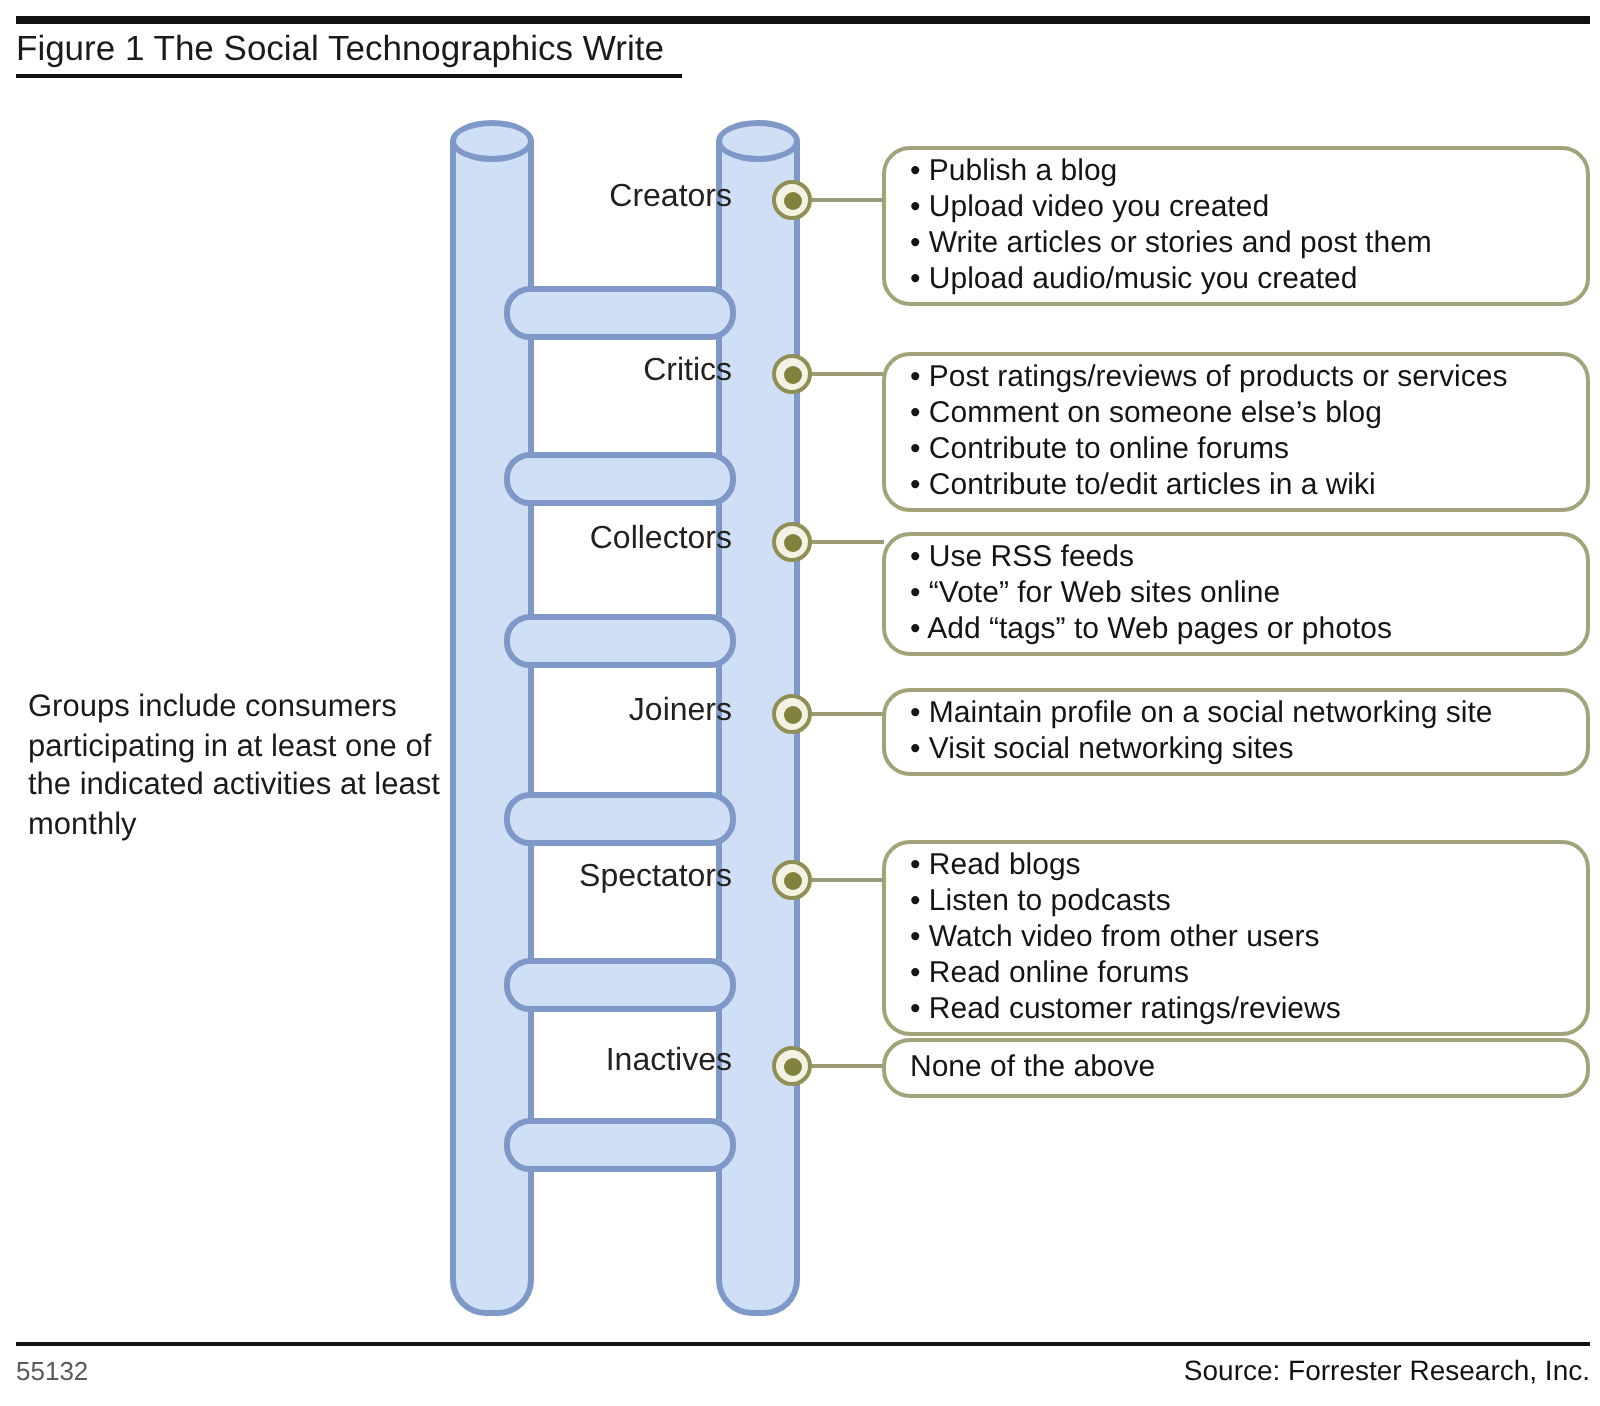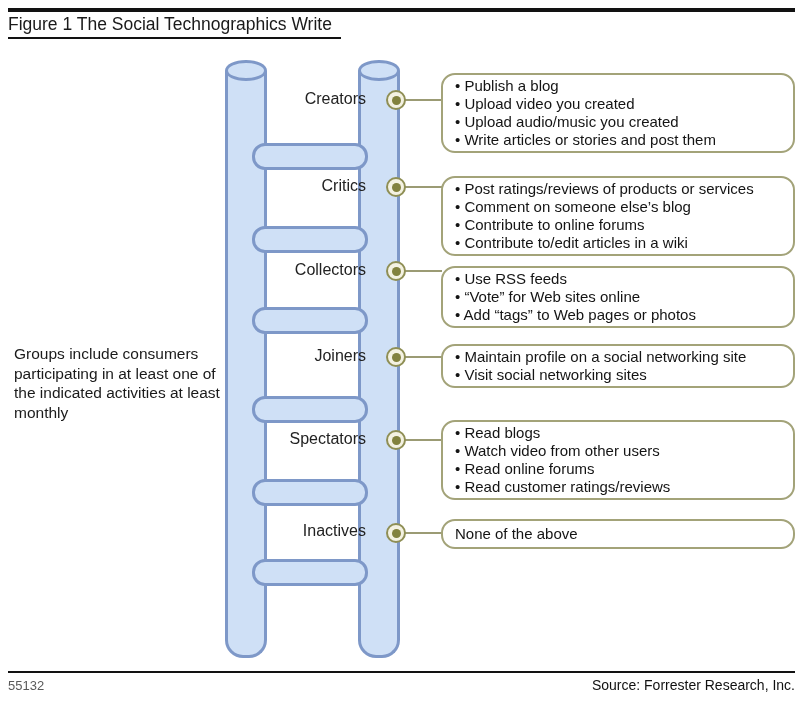--- a/index.html
+++ b/index.html
@@ -90,40 +90,41 @@
   <div class="marker" style="top:90px"></div>
   <div class="marker" style="top:177px"></div>
   <div class="marker" style="top:261px"></div>
   <div class="marker" style="top:347px"></div>
   <div class="marker" style="top:430px"></div>
   <div class="marker" style="top:523px"></div>
 
   <div class="box" style="top:73px">
       <div class="activity">• Publish a blog</div>
       <div class="activity">• Upload video you created</div>
+      <div class="activity">• Write articles or stories and post them</div>
       <div class="activity">• Upload audio/music you created</div>
-      <div class="activity">• Write articles or stories and post them</div>
     </div>
   <div class="box" style="top:176px">
       <div class="activity">• Post ratings/reviews of products or services</div>
       <div class="activity">• Comment on someone else’s blog</div>
       <div class="activity">• Contribute to online forums</div>
       <div class="activity">• Contribute to/edit articles in a wiki</div>
     </div>
   <div class="box" style="top:266px">
       <div class="activity">• Use RSS feeds</div>
       <div class="activity">• “Vote” for Web sites online</div>
       <div class="activity">• Add “tags” to Web pages or photos</div>
     </div>
   <div class="box" style="top:344px">
       <div class="activity">• Maintain profile on a social networking site</div>
       <div class="activity">• Visit social networking sites</div>
     </div>
   <div class="box" style="top:420px">
       <div class="activity">• Read blogs</div>
+      <div class="activity">• Listen to podcasts</div>
       <div class="activity">• Watch video from other users</div>
       <div class="activity">• Read online forums</div>
       <div class="activity">• Read customer ratings/reviews</div>
     </div>
   <div class="box box-last" style="top:519px">
       <div class="activity">None of the above</div>
     </div>
 
   <div class="rule footer-rule"></div>
   <div class="fig-num">55132</div>

